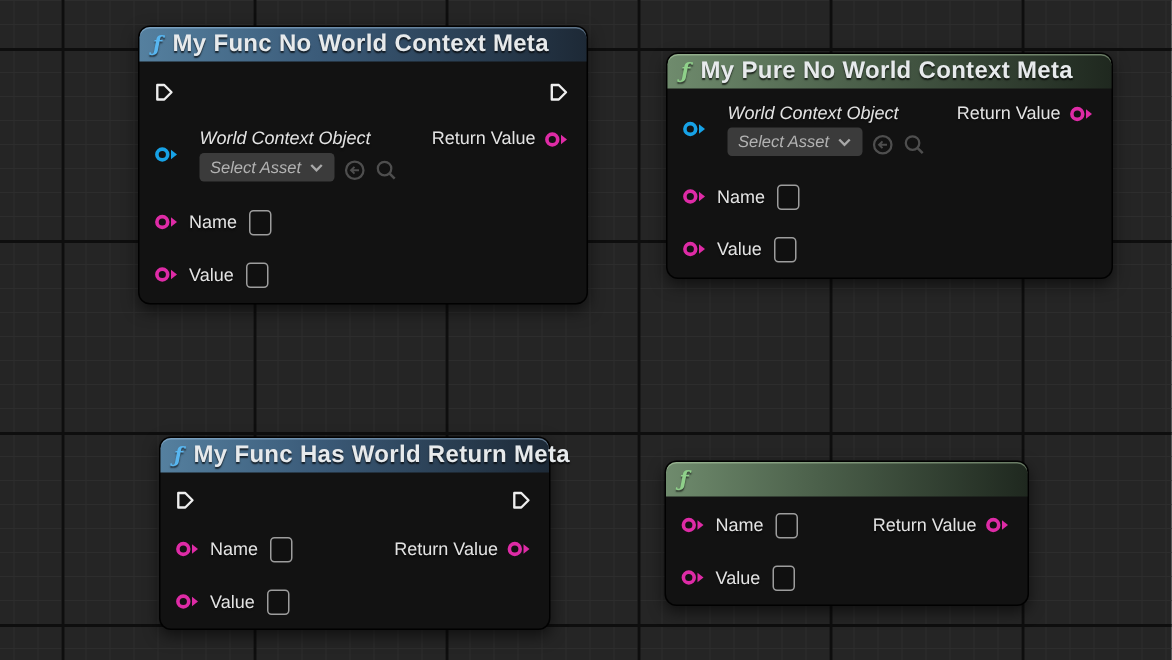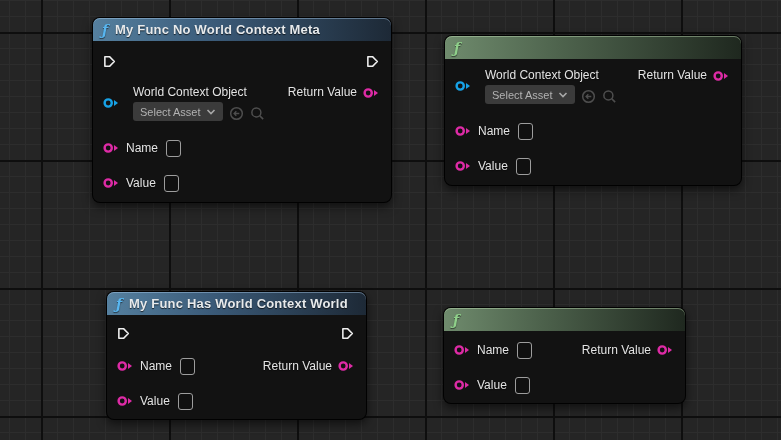--- a/index.html
+++ b/index.html
@@ -41,40 +41,40 @@
     box-shadow:inset 0 1px 0 rgba(195,225,185,0.45);
   }
   .fn-icon{
     font-family:"DejaVu Serif","Liberation Serif",serif;
     font-style:italic;font-weight:bold;font-size:14px;line-height:1;
     text-shadow:0 1px 1px rgba(0,0,0,0.6);
   }
   .func .fn-icon{color:var(--func-icon-blue,#58b6f0);}
   .pure .fn-icon{color:var(--func-icon-green,#8fd08a);}
   .title{
-    font-size:13px;font-weight:bold;color:#e7eaec;
+    font-size:16px;font-weight:bold;color:#e7eaec;
     text-shadow:0 1px 1px rgba(0,0,0,0.7);
     white-space:nowrap;letter-spacing:0.2px;
   }
   .body{display:block;}
   .row{display:flex;align-items:center;padding:0 12px 0 10px;box-sizing:border-box;}
   .exec-row{justify-content:space-between;height:22px;}
   .wco-row{justify-content:space-between;align-items:flex-start;}
   .in-out-row{justify-content:space-between;height:24px;}
   .input-row{height:24px;}
   .pin{display:inline-flex;align-items:center;line-height:0;}
   .pin-object{color:var(--object-pin,#17a2e6);}
   .pin-string{color:var(--string-pin,#de2ba6);}
   .pin-label{
     font-size:12px;color:#e3e3e3;line-height:15px;
     text-shadow:0 1px 1px rgba(0,0,0,0.5);white-space:nowrap;
   }
   .in-left{display:flex;align-items:center;gap:7px;}
   .out-right{display:flex;gap:6px;}
-  .stack{display:flex;flex-direction:column;gap:2px;margin-left:7px;}
+  .stack{display:flex;flex-direction:column;gap:2px;margin-left:7px;font-style:italic;}
   .picker-line{display:flex;align-items:flex-end;gap:6px;}
   .asset-picker{
     display:inline-flex;align-items:center;gap:5px;
     height:19px;padding:0 7px;
     background:#3b3b3b;border-radius:3px;
     font-size:11px;color:#b2b2b2;
     box-sizing:border-box;
   }
   .textbox{
     width:15px;height:17px;margin-left:8px;
@@ -167,20 +167,21 @@
         </span>
         <span class="pin-label" style="margin-left:7px;">Value</span>
         <span class="textbox"></span>
       </div>
     </div>
   </div>
 
   <div class="node pure" style="left:444px;top:35px;width:298px;height:151px;">
     <div class="header">
       <span class="fn-icon">ƒ</span>
+      <span class="title">My Pure No World Context Meta</span>
     </div>
     <div class="body">
       <div class="row wco-row" style="margin-top:9px;">
         <div class="in-left">
           <span class="pin pin-object">
             <svg width="16" height="12" viewBox="0 0 16 12">
                 <circle cx="5.2" cy="6" r="3.6" fill="none" stroke="currentColor" stroke-width="2.4"></circle>
                 <path d="M11 2.9 L15 6 L11 9.1 Z" fill="currentColor"></path>
               </svg>
           </span>
@@ -237,21 +238,21 @@
         </span>
         <span class="pin-label" style="margin-left:7px;">Value</span>
         <span class="textbox"></span>
       </div>
     </div>
   </div>
 
   <div class="node func" style="left:106px;top:291px;width:261px;height:129px;">
     <div class="header">
       <span class="fn-icon">ƒ</span>
-      <span class="title">My Func Has World Context World</span>
+      <span class="title">My Func Has World Return Meta</span>
     </div>
     <div class="body">
       <div class="row exec-row" style="margin-top:7px;">
         <span class="pin">
           <svg width="13" height="13" viewBox="0 0 14 14">
               <path d="M2 1.8 h5 L12.2 7 L7 12.2 H2 Z" fill="none" stroke="#eeeeee" stroke-width="1.7" stroke-linejoin="round"></path>
             </svg>
         </span>
         <span class="pin">
           <svg width="13" height="13" viewBox="0 0 14 14">

